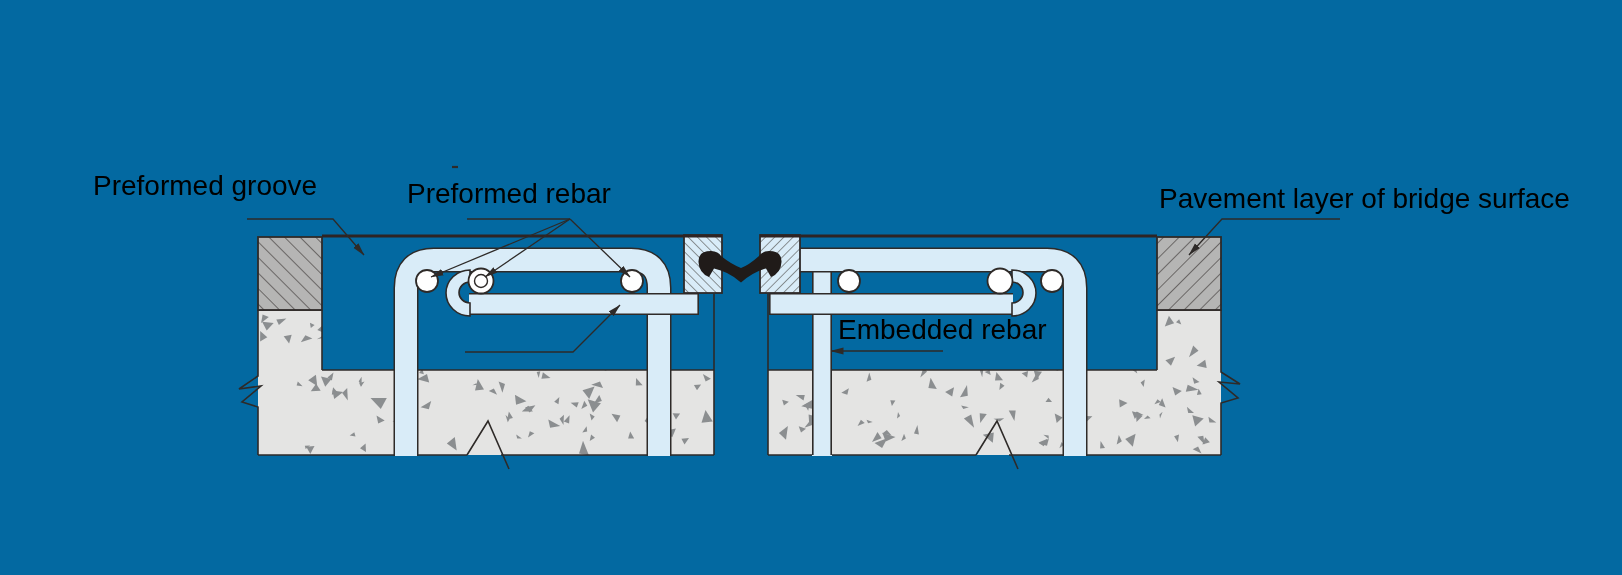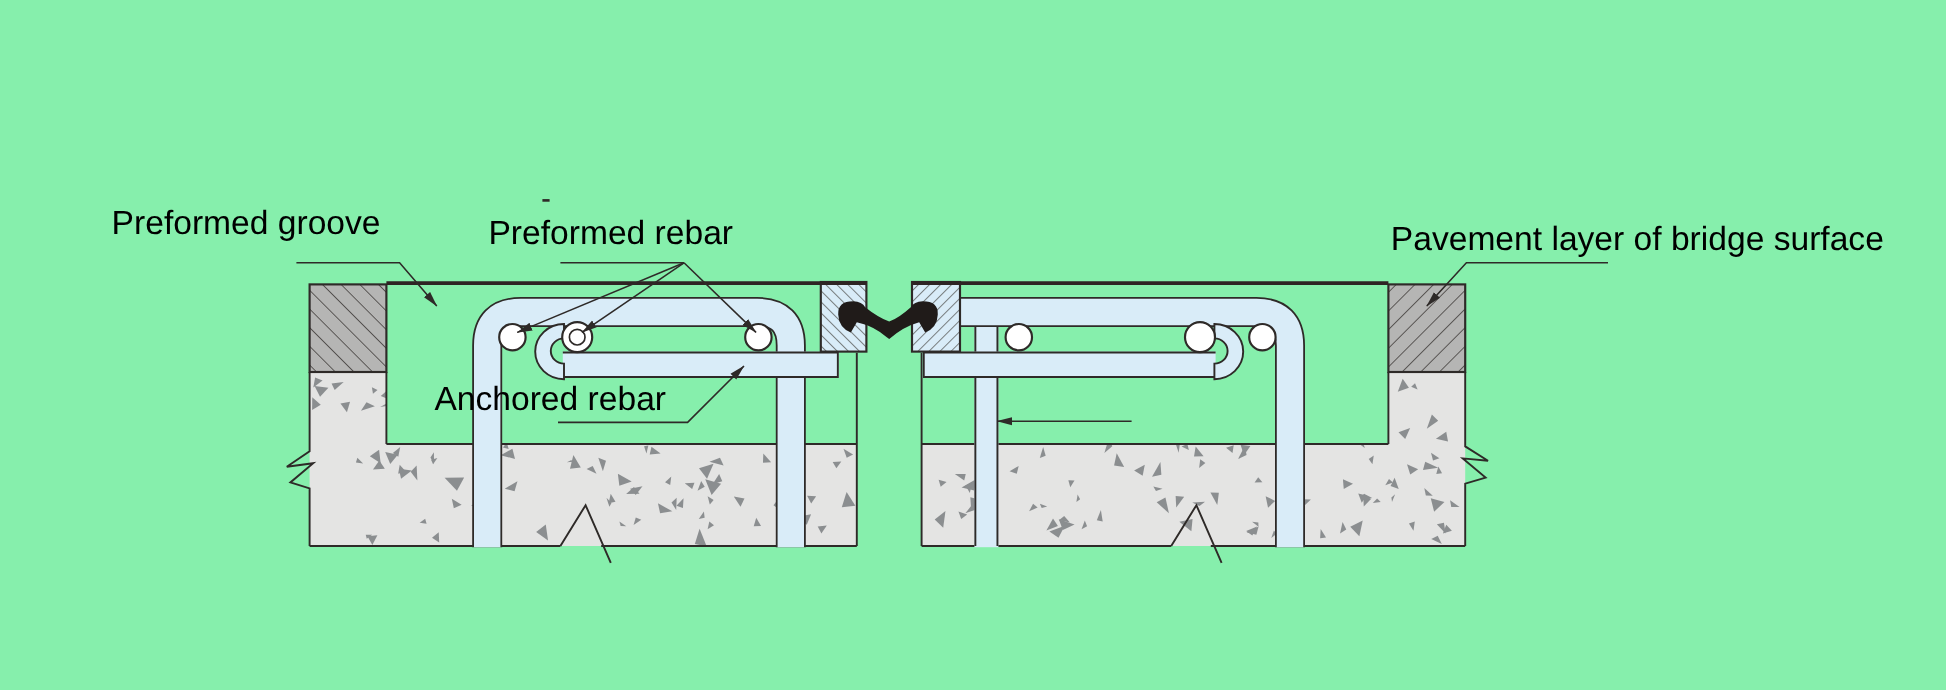--- a/index.html
+++ b/index.html
@@ -1,16 +1,16 @@
 <!DOCTYPE html>
 <html><head>
 <meta charset="utf-8">
 <style>
   html,body{margin:0;padding:0;background:#fff;}
-  #stage{position:relative;width:1622px;height:575px;background:#86efac;overflow:hidden;
+  #stage{position:relative;width:1622px;height:575px;background:#0369a1;overflow:hidden;
          font-family:"Liberation Sans","DejaVu Sans",sans-serif;}
   #drawing{position:absolute;left:0;top:0;}
   .lbl{position:absolute;font-size:28px;color:#000;white-space:nowrap;line-height:1.1;
        letter-spacing:0px;}
 </style>
 </head>
 <body>
 
 <div id="stage">
 
@@ -362,15 +362,15 @@
     <path d="M465,352 H573 L620,305" marker-end="url(#arrow)"></path>
     <path d="M943,351 H831" marker-end="url(#arrow)"></path>
     <path d="M1340,219 H1222 L1189,255" marker-end="url(#arrow)"></path>
     <path d="M452,167 h6" stroke-width="2.2"></path>
   </g>
 </svg>
 
 <div class="lbl" style="left:93px;top:171px">Preformed groove</div>
 <div class="lbl" style="left:407px;top:179px">Preformed rebar</div>
 <div class="lbl" style="left:1159px;top:184px">Pavement layer of bridge surface</div>
-<div class="lbl" style="left:362px;top:318px">Anchored rebar</div>
+<div class="lbl" style="left:838px;top:315px">Embedded rebar</div>
 
 </div>
 
 </body></html>

